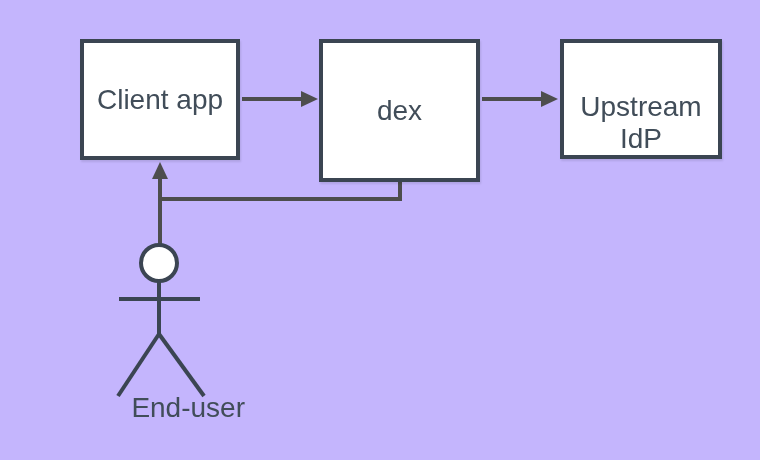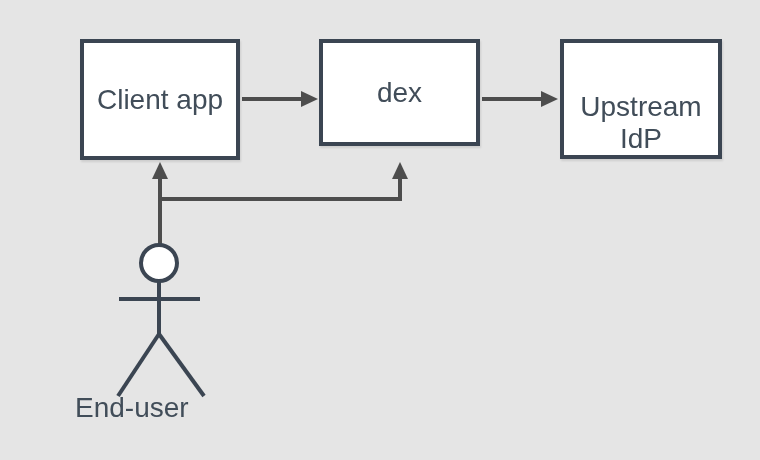--- a/index.html
+++ b/index.html
@@ -4,21 +4,21 @@
 <style>
   html, body {
     margin: 0;
     padding: 0;
     background: #ffffff;
   }
   .canvas {
     position: relative;
     width: 760px;
     height: 460px;
-    background: #e5e5e5;
+    background: #c4b5fd;
     overflow: hidden;
     font-family: "Liberation Sans", sans-serif;
   }
   .layer {
     position: absolute;
     left: 0;
     top: 0;
     width: 760px;
     height: 460px;
   }
@@ -54,28 +54,28 @@
   .node-label {
     font-size: 28px;
     line-height: 32px;
     color: #414d59;
     text-align: center;
   }
   .node-label.narrow {
     max-width: 130px;
   }
   .node-client   { left: 80px;  top: 39px; width: 160px; height: 121px; }
-  .node-dex      { left: 319px; top: 39px; width: 161px; height: 107px; }
+  .node-dex      { left: 319px; top: 39px; width: 161px; height: 143px; }
   .node-upstream { left: 560px; top: 39px; width: 162px; height: 120px; align-items: flex-end; }
   .actor-label {
     position: absolute;
     left: 75px;
     top: 393px;
     width: 170px;
-    text-align: left;
+    text-align: right;
     font-size: 28px;
     line-height: 30px;
     color: #414d59;
   }
 </style>
 </head>
 <body>
 
 <div class="canvas">
 

